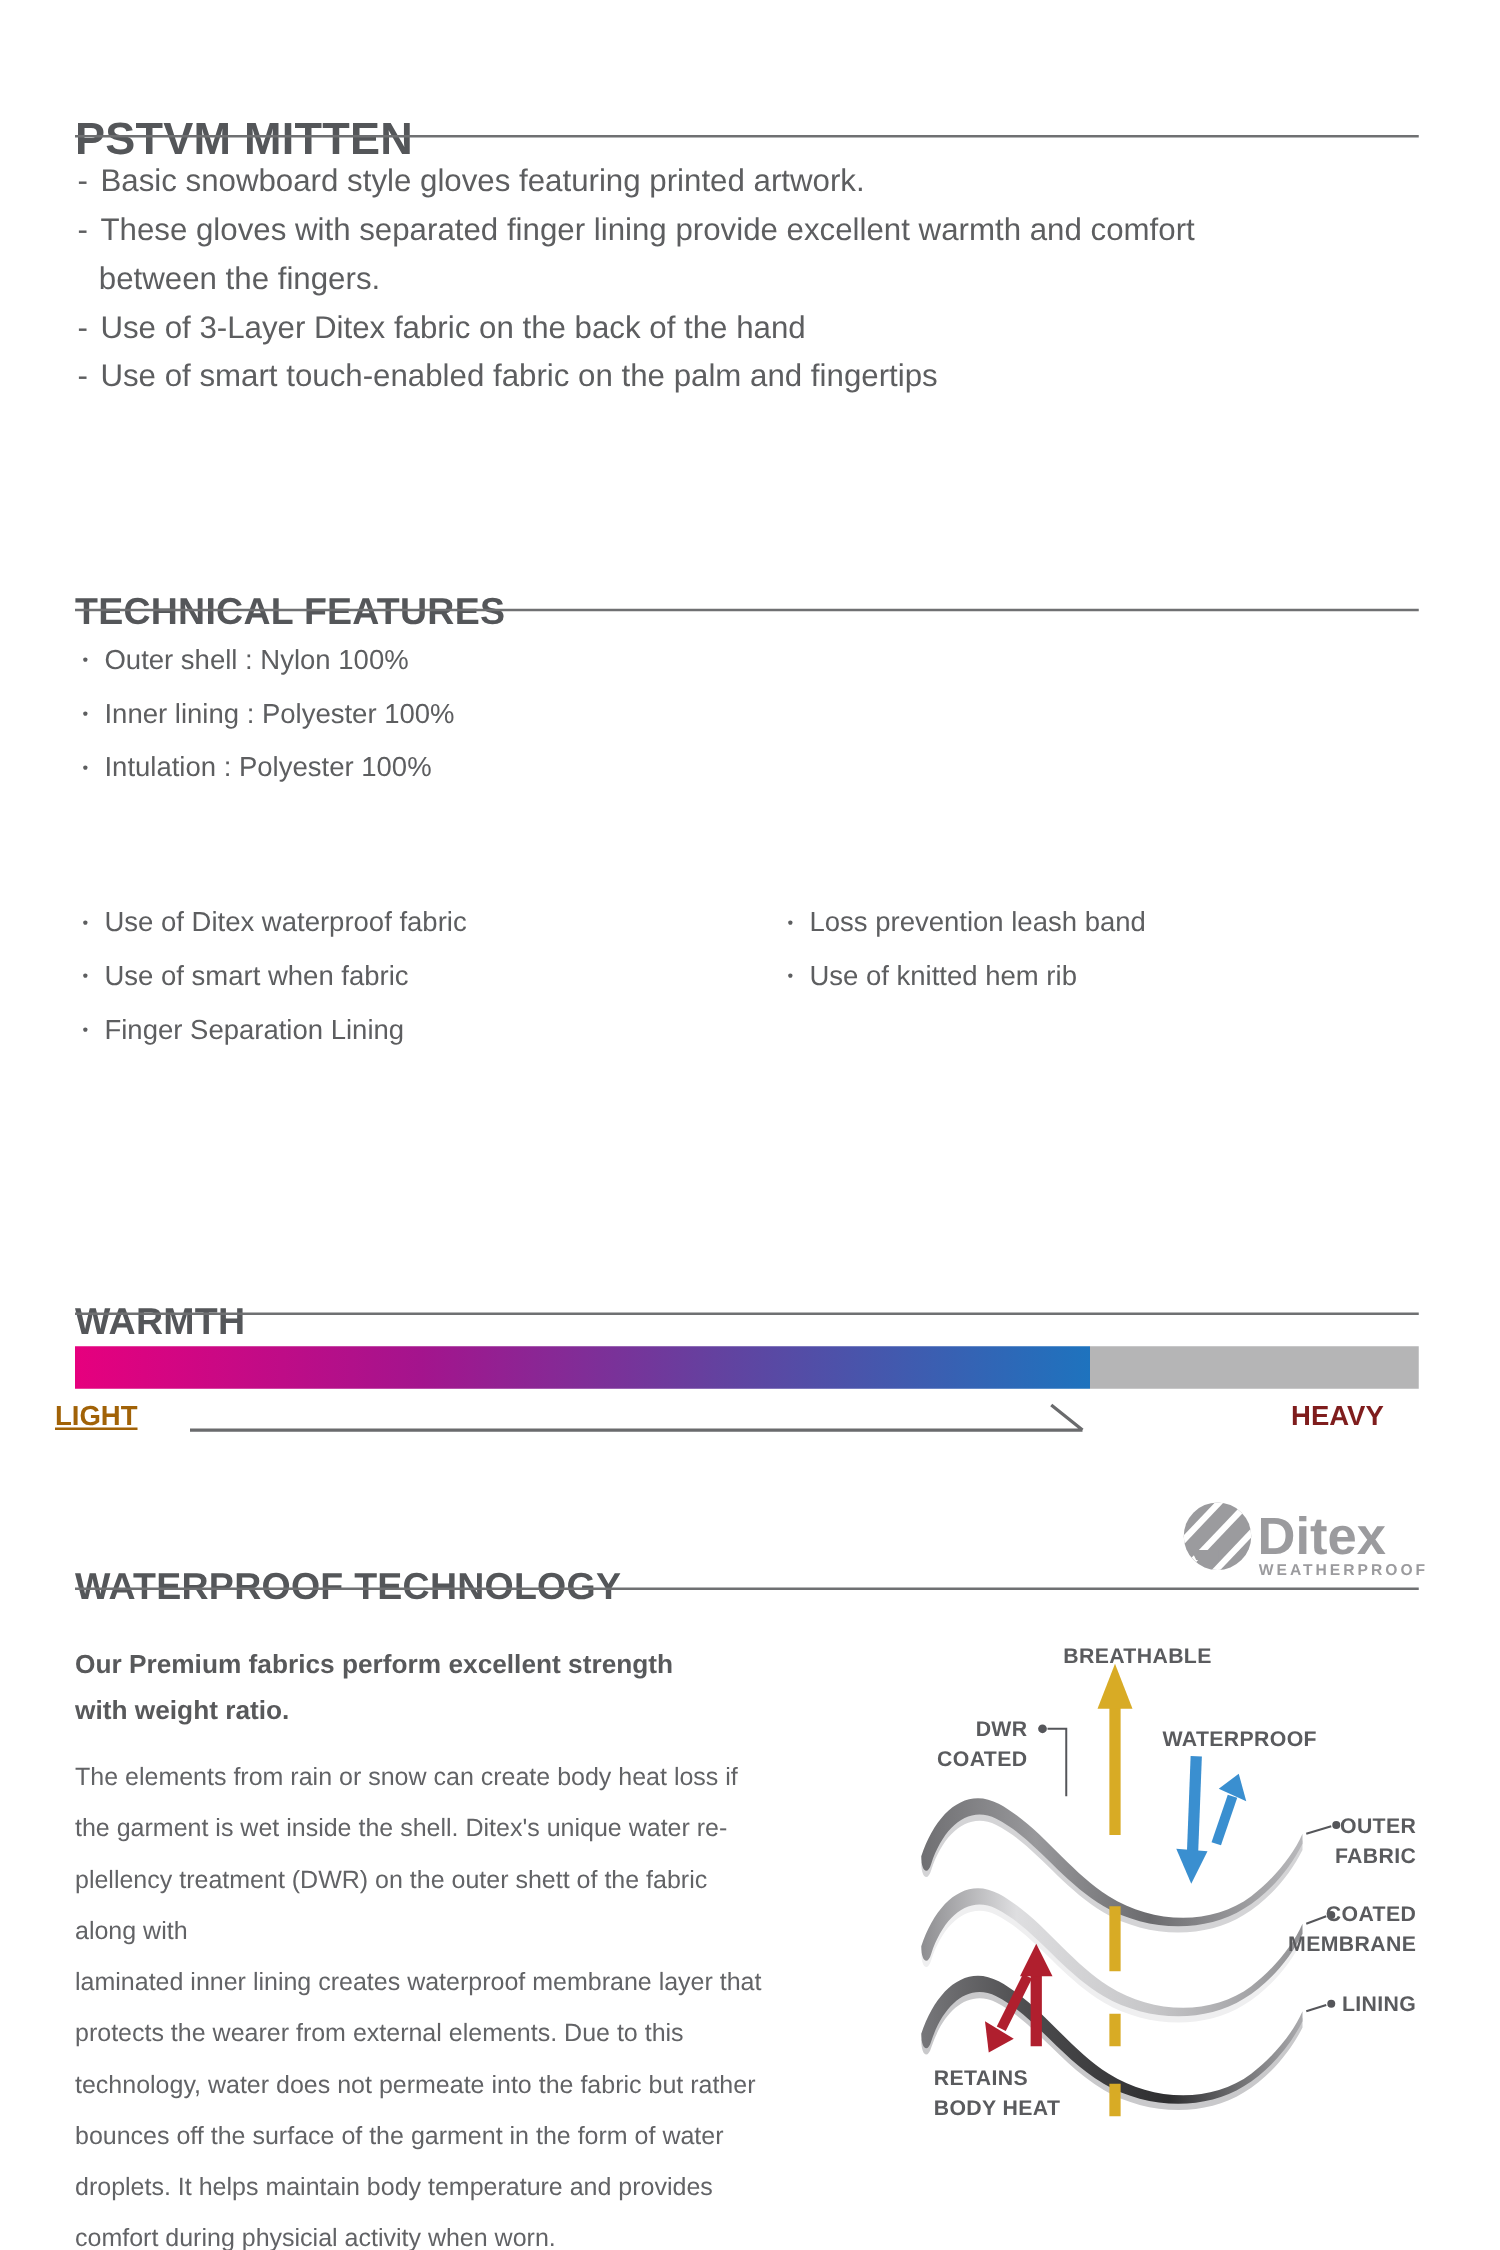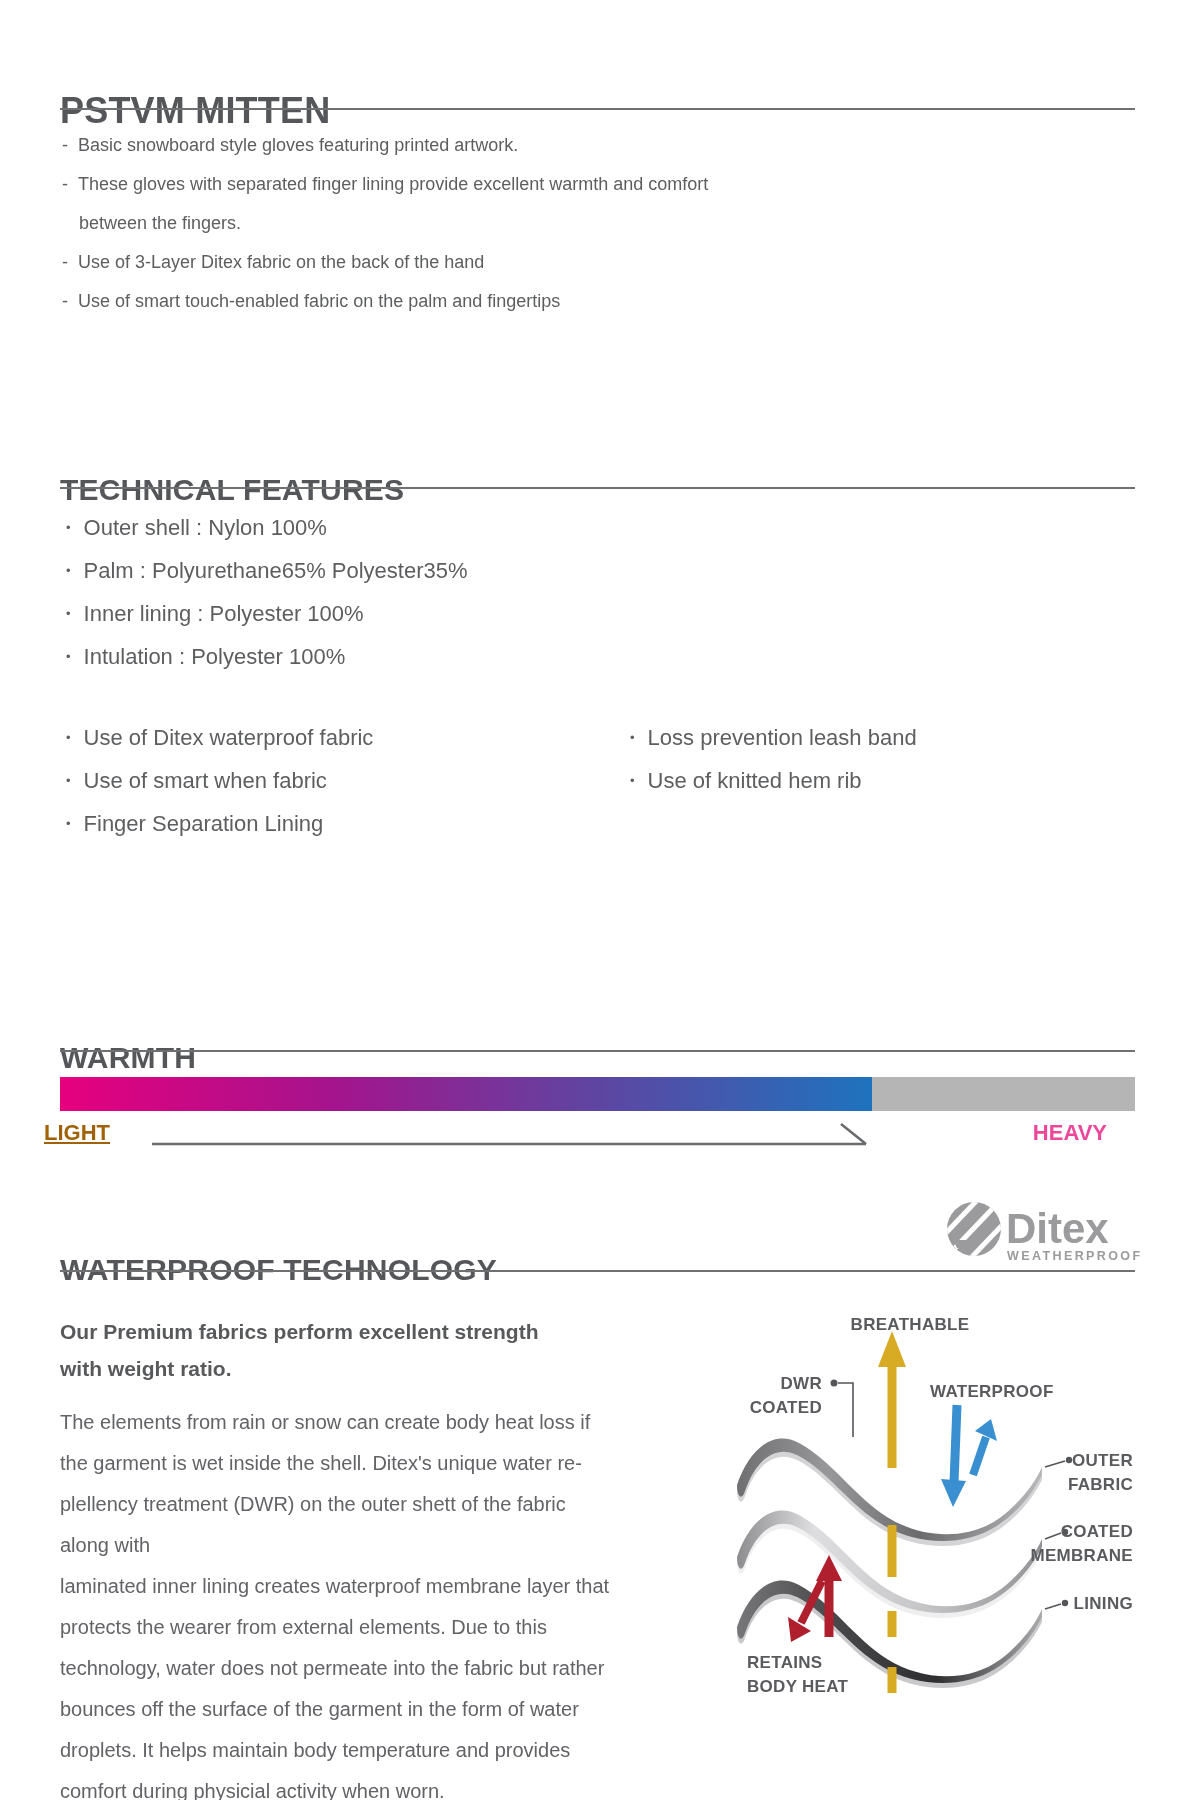--- a/index.html
+++ b/index.html
@@ -8,40 +8,40 @@
     font-family:"Liberation Sans","DejaVu Sans",sans-serif;
     color:#58595b;
   }
   .page{position:relative;width:1172px;height:1800px;overflow:hidden;background:#fff;}
 
   .sec-title{position:absolute;left:60px;font-weight:bold;color:#545659;letter-spacing:.2px;}
   .title-main{top:66px;font-size:36px;}
   .title-sec{font-size:30px;}
   .rule{position:absolute;left:60px;width:1075px;height:2px;background:#6f7072;}
 
-  .intro-list{position:absolute;left:62px;top:126px;font-size:18px;line-height:39px;color:#5d5e60;}
+  .intro-list{position:absolute;left:62px;top:126px;font-size:25px;line-height:39px;color:#5d5e60;}
   .intro-item::before{content:"-";margin-right:10px;}
   .intro-item.cont{padding-left:17px;}
   .intro-item.cont::before{content:"";margin:0;}
 
   .dot-list{position:absolute;font-size:22px;line-height:40px;color:#5d5e60;}
   .dot-item::before{content:"•";font-size:13px;margin-right:13px;position:relative;top:-3px;}
   .mat-list{left:66px;top:508px;}
   .feat-left{left:66px;top:718px;}
   .feat-right{left:630px;top:718px;}
 
   .warmth-title{top:1016px;}
   .warmth-rule{top:1050px;}
   .warmth-bar{position:absolute;left:60px;top:1077px;width:1075px;height:34px;display:flex;}
   .warmth-grad{width:75.5%;height:100%;
     background:linear-gradient(90deg,#e6007e 0%,#a4148d 34%,#64419f 63%,#1e73be 100%);}
   .warmth-track{flex:1;height:100%;background:#b5b5b6;}
   .scale-label{position:absolute;top:1120px;font-size:22px;font-weight:bold;}
   .scale-light{left:44px;color:#a16207;text-decoration:underline;}
-  .scale-heavy{right:65px;color:#ec4899;}
+  .scale-heavy{right:65px;color:#7f1d1d;}
   .warmth-pointer{position:absolute;left:150px;top:1118px;}
 
   .wp-title{top:1228px;}
   .wp-rule{top:1270px;}
   .ditex-logo{position:absolute;left:945px;top:1198px;}
   .wp-lead{position:absolute;left:60px;top:1292px;font-size:21px;font-weight:bold;
     line-height:37px;color:#58595b;white-space:pre-line;}
   .wp-body{position:absolute;left:60px;top:1382px;width:640px;font-size:20px;
     line-height:41px;color:#626366;white-space:pre-line;}
   .layers-diagram{position:absolute;left:625px;top:1285px;}
@@ -62,21 +62,20 @@
     <div class="intro-item cont">between the fingers.</div>
     <div class="intro-item">Use of 3-Layer Ditex fabric on the back of the hand</div>
     <div class="intro-item">Use of smart touch-enabled fabric on the palm and fingertips</div>
   </div>
 
   <h2 class="sec-title title-sec" style="top:448px;">TECHNICAL FEATURES</h2>
   <div class="rule" style="top:487px;"></div>
 
   <div class="dot-list mat-list">
     <div class="dot-item">Outer shell : Nylon 100%</div>
-    <div class="dot-item">Palm : Polyurethane65% Polyester35%</div>
     <div class="dot-item">Inner lining : Polyester 100%</div>
     <div class="dot-item">Intulation : Polyester 100%</div>
   </div>
 
   <div class="dot-list feat-left">
     <div class="dot-item">Use of Ditex waterproof fabric</div>
     <div class="dot-item">Use of smart when fabric</div>
     <div class="dot-item">Finger Separation Lining</div>
   </div>
   <div class="dot-list feat-right">

